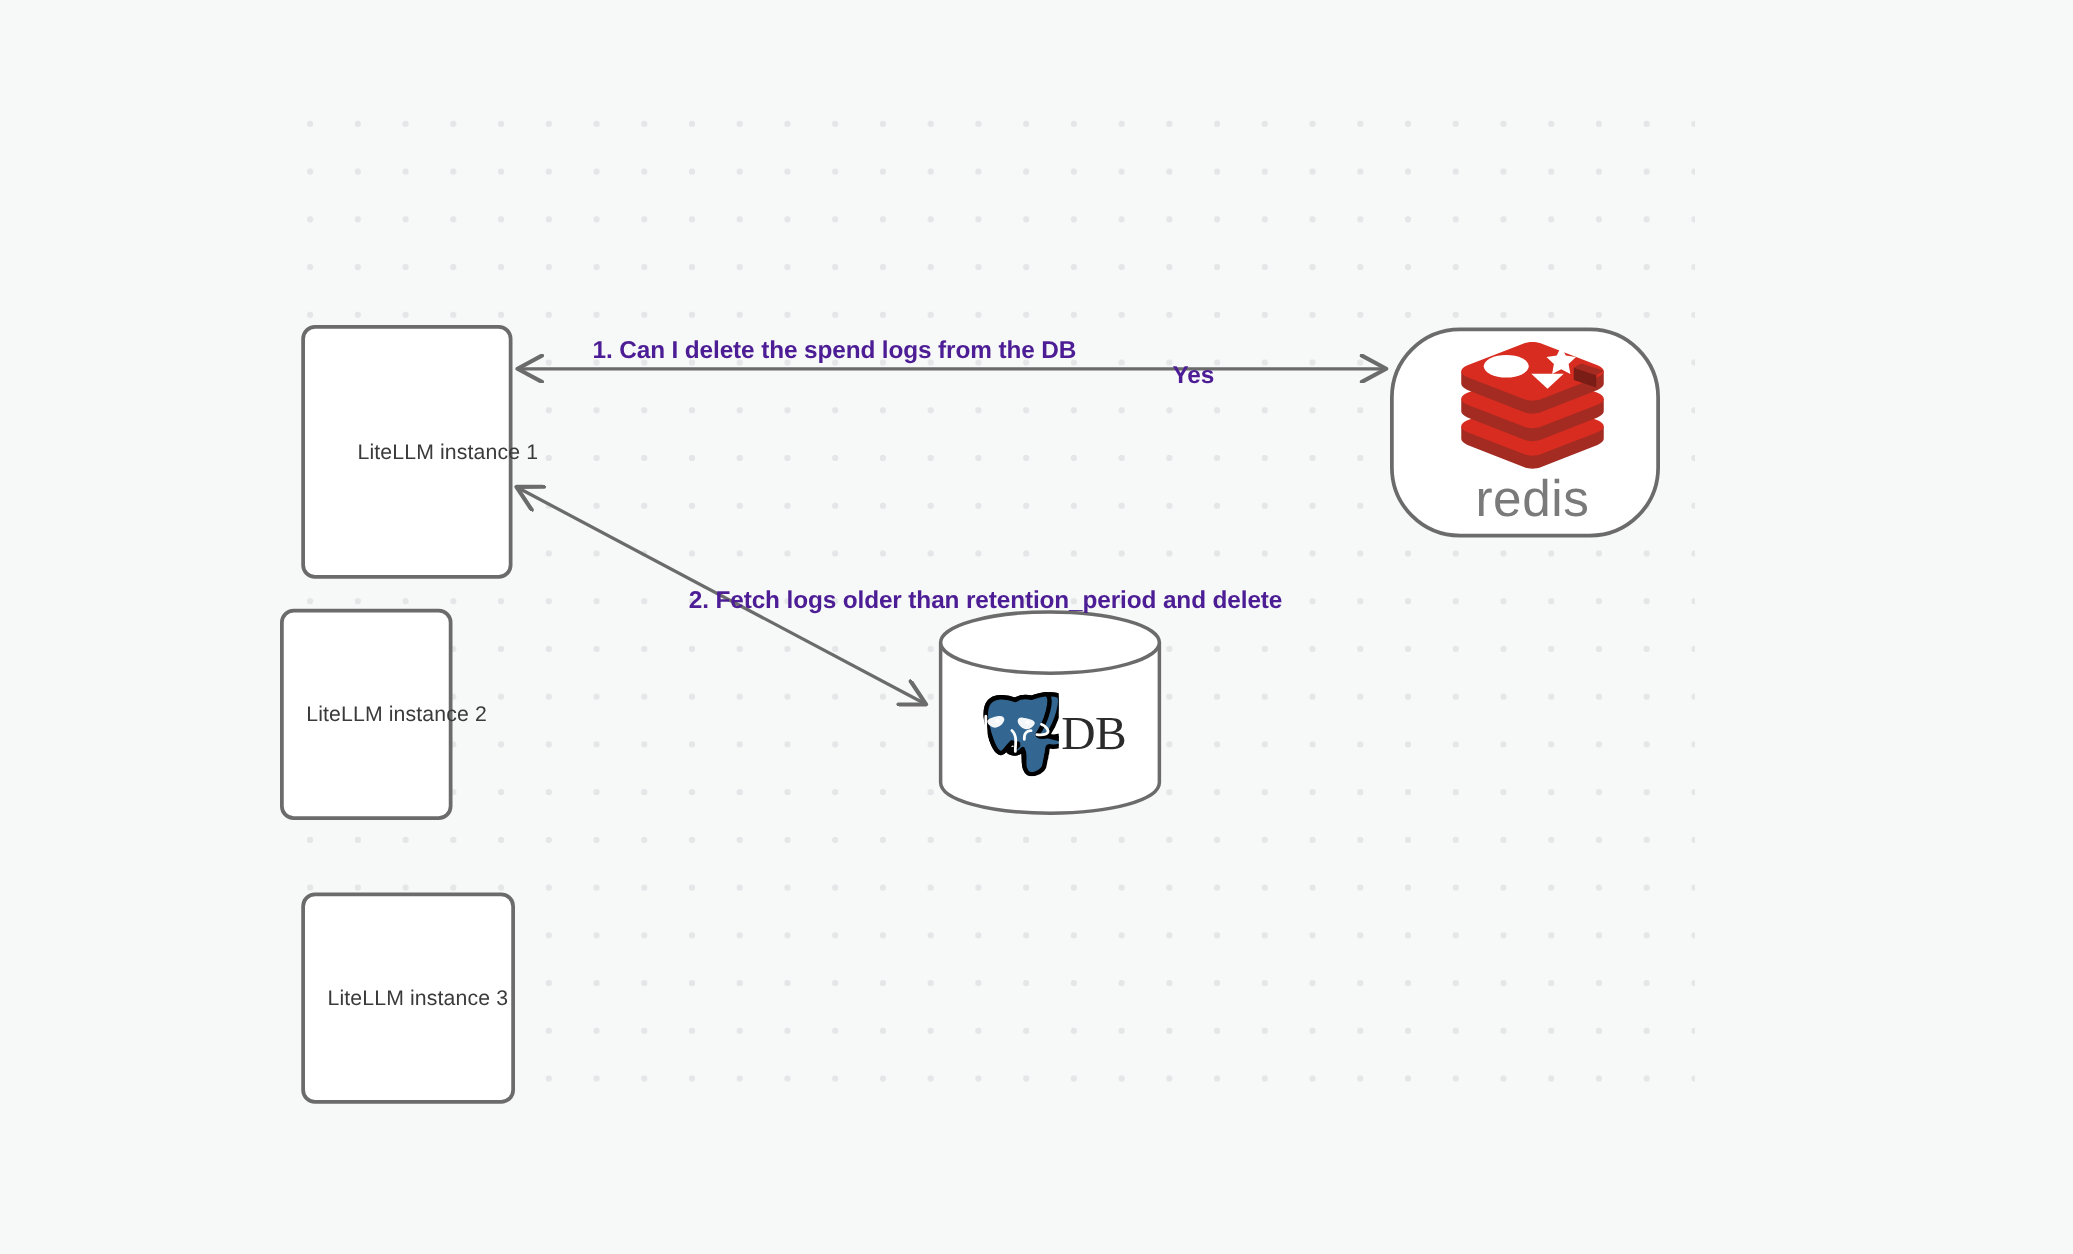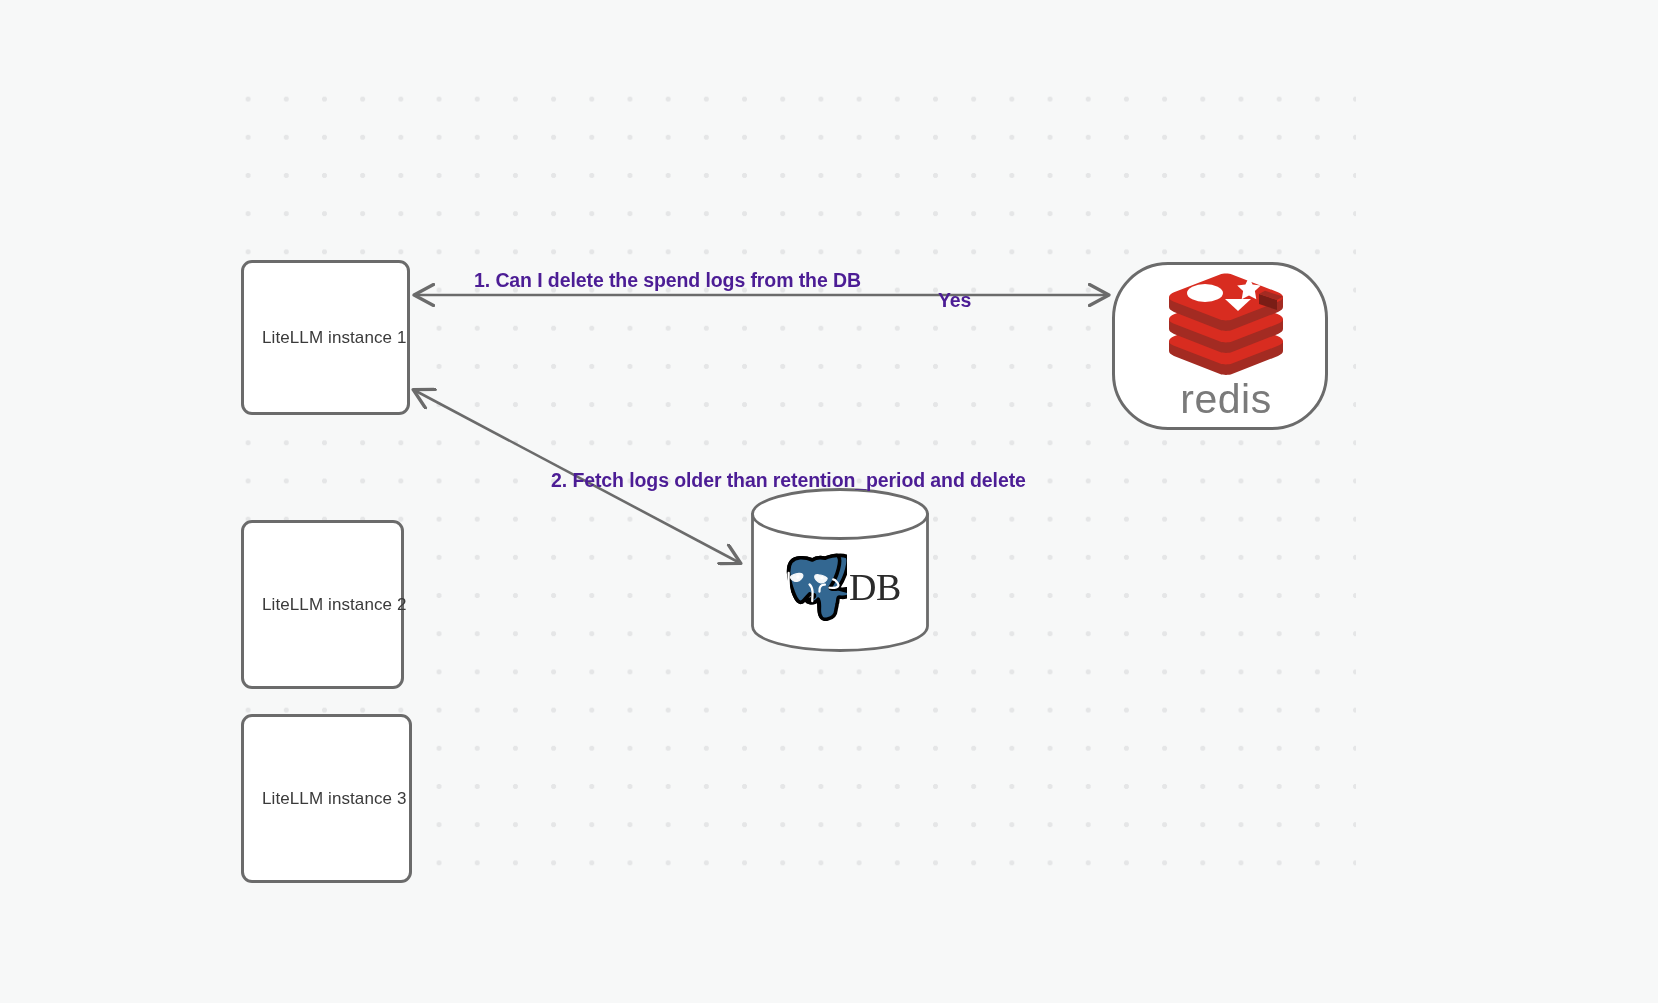--- a/index.html
+++ b/index.html
@@ -52,22 +52,22 @@
     justify-content: flex-start;
   }
   .node-box .node-label {
     font-size: 17px;
     color: #3a3a3a;
     font-weight: 400;
     padding-left: 18px;
     letter-spacing: 0.1px;
     white-space: nowrap;
   }
-  #node-litellm-1 { left: 241px; top: 260px;  width: 169px; height: 155px; }
-  #node-litellm-2 { left: 241px; top: 487px;  width: 163px; height: 169px; margin-top: 33px; }
+  #node-litellm-1 { left: 241px; top: 260px;  width: 169px; height: 203px; padding-left: 24px; }
+  #node-litellm-2 { left: 224px; top: 487px;  width: 138px; height: 169px; }
   #node-litellm-3 { left: 241px; top: 714px;  width: 171px; height: 169px; }
 
   
   #node-redis {
     position: absolute;
     left: 1112px;
     top: 262px;
     width: 216px;
     height: 168px;
     background: #ffffff;

